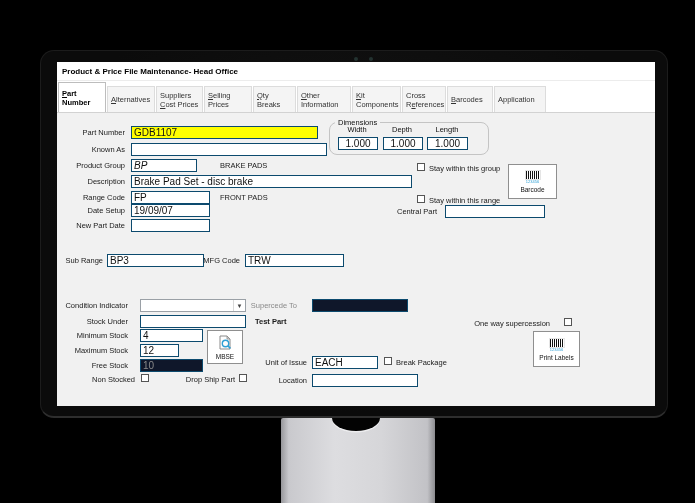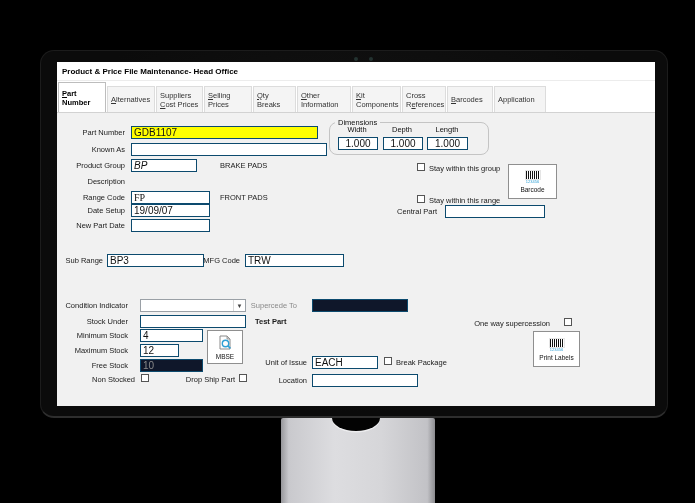--- a/index.html
+++ b/index.html
@@ -131,21 +131,22 @@
     <span class="lbl" style="left:0;width:68px;top:99px">Product Group</span>
     <span class="lbl" style="left:0;width:68px;top:115px">Description</span>
     <span class="lbl" style="left:0;width:68px;top:131px">Range Code</span>
     <span class="lbl" style="left:0;width:68px;top:144px">Date Setup</span>
     <span class="lbl" style="left:0;width:68px;top:159px">New Part Date</span>
 
     <input class="inp hl" style="left: 74px; top: 64px; width: 187px;" value="GDB1107">
     <input class="inp" style="left: 74px; top: 81px; width: 196px;" value="">
     <input class="inp" style="left: 74px; top: 97px; width: 66px; font-style: italic;" value="BP">
     <span class="stat" style="left:163px;top:99px">BRAKE PADS</span>
-    <input class="inp" style="left: 74px; top: 129px; width: 79px; font-family: Liberation Serif, serif;" value="FP">
+    <input class="inp" style="left: 74px; top: 113px; width: 281px;" value="Brake Pad Set - disc brake">
+    <input class="inp" style="left: 74px; top: 129px; width: 79px;" value="FP">
     <span class="stat" style="left:163px;top:131px">FRONT PADS</span>
     <input class="inp" style="left: 74px; top: 142px; width: 79px;" value="19/09/07">
     <input class="inp" style="left: 74px; top: 157px; width: 79px;" value="">
 
     <div class="dimgrp">
       <span class="dimtitle">Dimensions</span>
       <span class="dimlab" style="left:6px;width:42px">Width</span>
       <span class="dimlab" style="left:51px;width:42px">Depth</span>
       <span class="dimlab" style="left:95px;width:44px">Length</span>
       <input class="inp ctr" style="left: 8px; top: 14px; width: 40px;" value="1.000">

